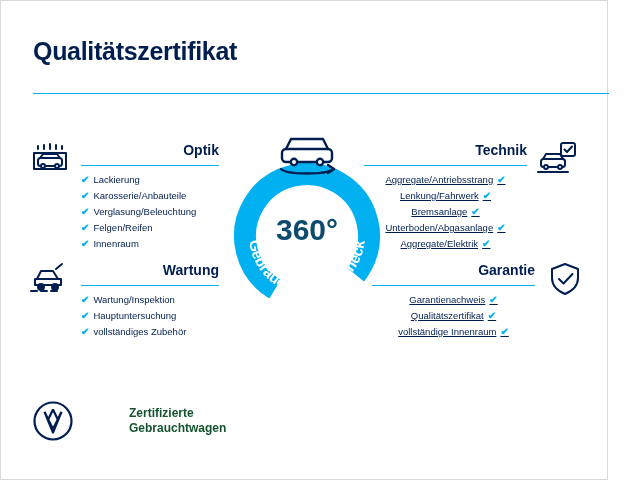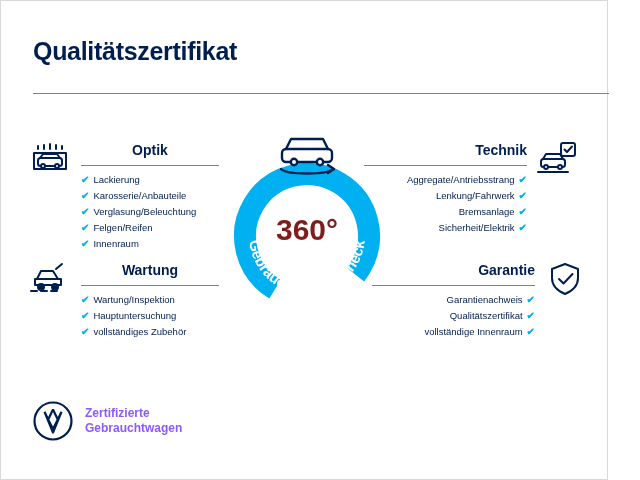--- a/index.html
+++ b/index.html
@@ -55,21 +55,21 @@
     height: 170px;
   }
   .badge .deg {
     position: absolute;
     left: 0;
     top: 62px;
     width: 170px;
     text-align: center;
     font-size: 30px;
     font-weight: bold;
-    color: #7f1d1d;
+    color: #0c4a6e;
   }
   .badge .carglyph {
     position: absolute;
     left: 50px;
     top: -28px;
     width: 70px;
     height: 56px;
   }
 
   
@@ -93,29 +93,29 @@
     line-height: 16px;
     white-space: nowrap;
   }
   .check {
     color: #00b0f0;
     font-size: 10px;
     font-weight: bold;
   }
 
   
-  .left .sec-head { text-align: center; padding-left: 52px; }
+  .left .sec-head { text-align: right; padding-left: 52px; }
   .left .sec-rule { margin-left: 52px; }
   .left .items { padding-left: 52px; padding-top: 6px; }
   .left .item .check { margin-right: 4px; }
 
   
   .right .sec-head { text-align: right; padding-right: 52px; }
   .right .sec-rule { margin-right: 52px; }
-  .right .items { padding-right: 52px; padding-top: 6px; text-align: right; }
+  .right .items { padding-right: 52px; padding-top: 6px; text-align: center; text-decoration: underline; }
   .right .item .check { margin-left: 4px; }
 
   .sec-icon {
     position: absolute;
     top: 0;
     width: 44px;
     height: 36px;
   }
   .left .sec-icon { left: 0; }
   .right .sec-icon { right: 0; }
@@ -126,22 +126,23 @@
     left: 32px;
     bottom: 38px;
     display: flex;
     align-items: center;
     gap: 12px;
   }
   .vwlogo { width: 40px; height: 40px; }
   .footer-text {
     font-size: 12px;
     font-weight: bold;
-    color: #8b5cf6;
+    color: #14532d;
     line-height: 15px;
+    margin-left: 44px;
   }
 </style>
 </head>
 <body>
 
 <div class="page">
 
   <div class="title">Qualitätszertifikat</div>
   <div class="title-rule"></div>
 
@@ -203,21 +204,22 @@
         <circle cx="25" cy="26" r="2" fill="#ffffff"></circle>
         <path d="M3 31 h30"></path>
       </g>
     </svg>
     <div class="sec-head">Technik</div>
     <div class="sec-rule"></div>
     <div class="items">
       <div class="item"><span>Aggregate/Antriebsstrang</span><span class="check">✔</span></div>
       <div class="item"><span>Lenkung/Fahrwerk</span><span class="check">✔</span></div>
       <div class="item"><span>Bremsanlage</span><span class="check">✔</span></div>
-      <div class="item"><span>Sicherheit/Elektrik</span><span class="check">✔</span></div>
+      <div class="item"><span>Unterboden/Abgasanlage</span><span class="check">✔</span></div>
+      <div class="item"><span>Aggregate/Elektrik</span><span class="check">✔</span></div>
     </div>
   </div>
 
   <div class="section left" style="left:28px; top:260px; width:190px;">
     <svg class="sec-icon" viewBox="0 0 44 36">
       <g fill="none" stroke="#001e50" stroke-width="2" stroke-linecap="round" stroke-linejoin="round">
         <path d="M8 18 l4 -8 h12 l5 8"></path>
         <path d="M6 18 h26 v6 h-26 z"></path>
         <circle cx="12" cy="26" r="3" fill="#001e50"></circle>
         <circle cx="26" cy="26" r="3" fill="#001e50"></circle>

